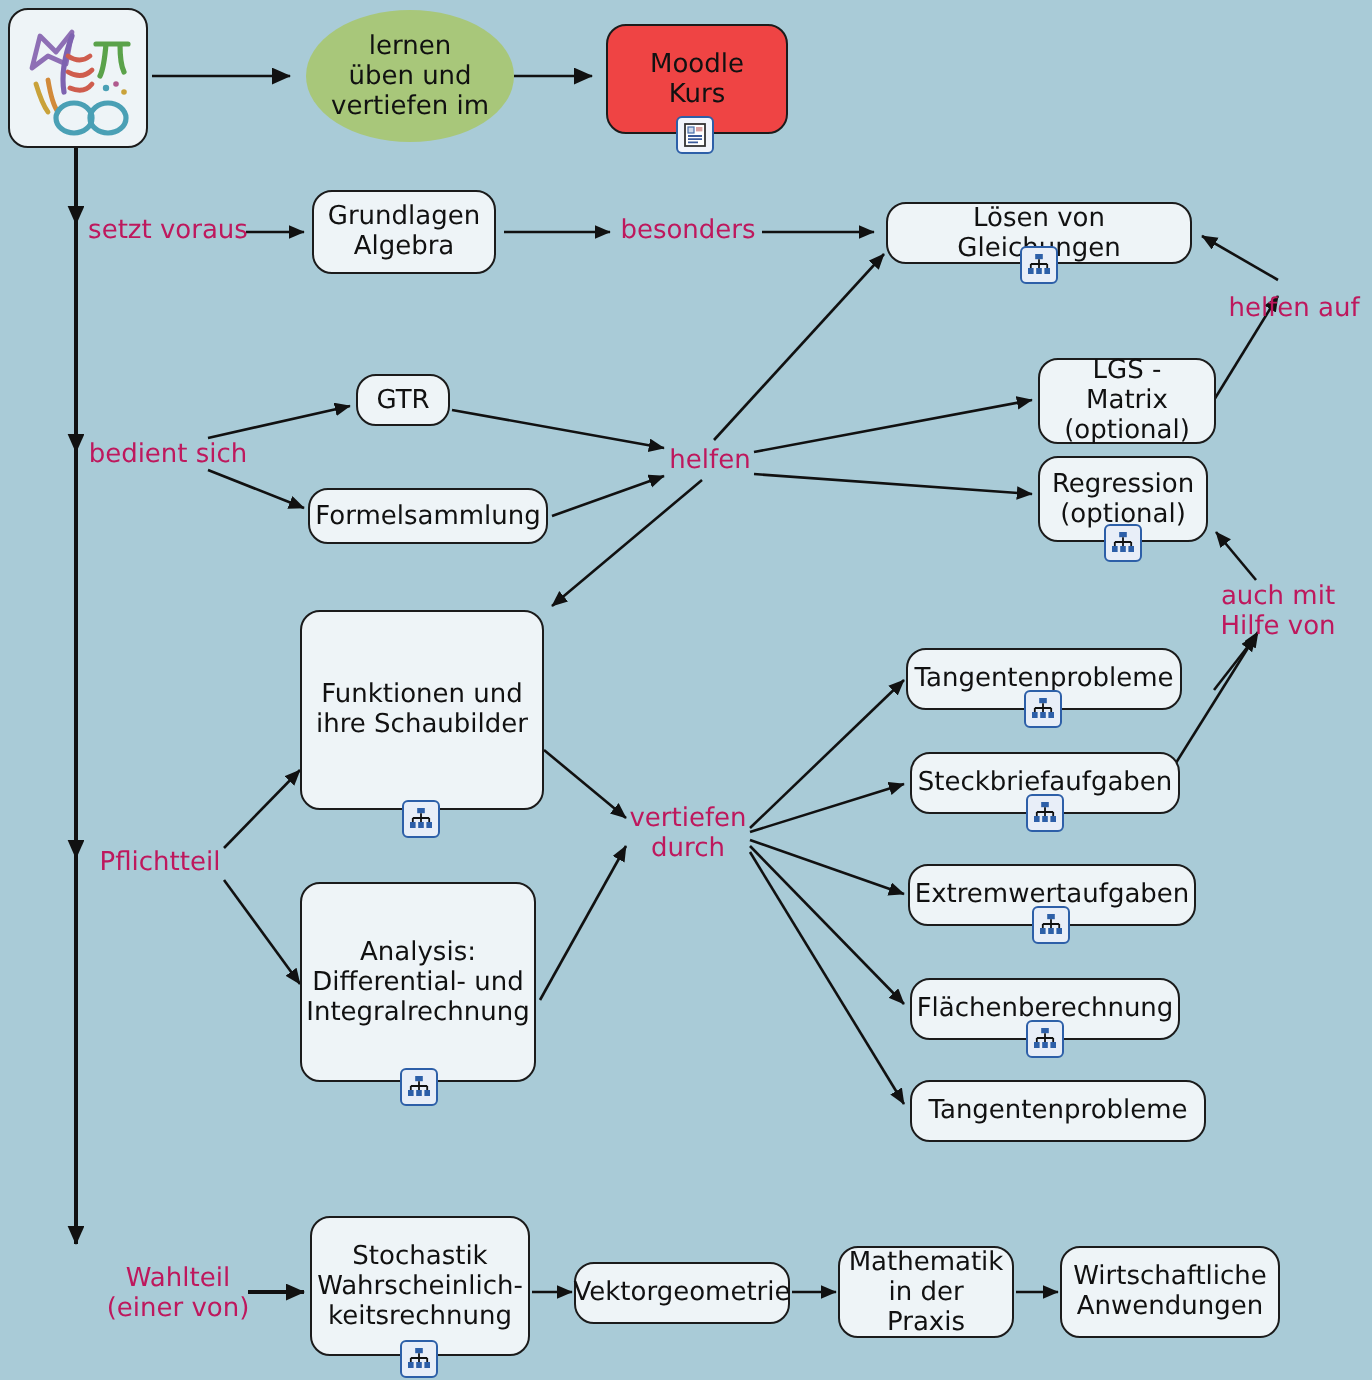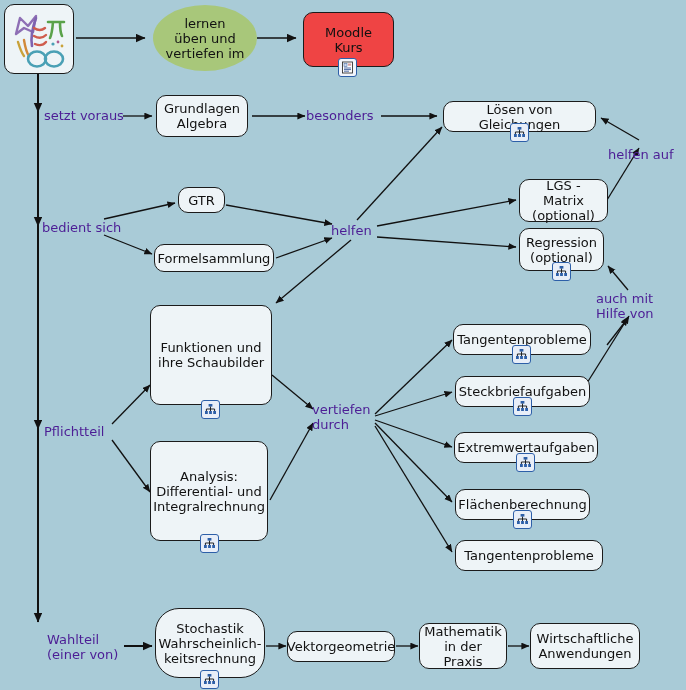--- a/index.html
+++ b/index.html
@@ -35,24 +35,24 @@
     border:0;
   }
   .node.logo{
     background:#eef4f7;
     border-radius:10px;
     padding:0;
     overflow:hidden;
   }
   .label{
     position:absolute;
-    color:#4c1d95;
+    color:#be185d;
     font-size:13px;
     line-height:15px;
-    text-align:left;
+    text-align:center;
     white-space:pre;
     background:transparent;
   }
   
   .submap{
     position:absolute;
     width:19px;height:19px;
     border:1.5px solid #2d5fa8;
     border-radius:3px;
     background:#e8eef8;
@@ -327,21 +327,21 @@
     </svg>
   </div>
 
   <div class="node" style="left:455px;top:540px;width:148px;height:31px;">
     <span>Tangentenprobleme</span>
   </div>
 
   <div class="label" style="left:47px;top:632px;width:84px;white-space:pre-line;">Wahlteil
 (einer von)</div>
 
-  <div class="node" style="left:155px;top:608px;width:110px;height:70px;border-radius:24px;">
+  <div class="node" style="left:155px;top:608px;width:110px;height:70px;">
     <span style="white-space:pre-line;">Stochastik
 Wahrscheinlich-
 keitsrechnung</span>
   </div>
   <div class="submap" style="left:200px;top:670px;">
     <svg width="13" height="13" viewBox="0 0 13 13">
       <rect x="4.6" y="1" width="3.8" height="2.6" fill="#2d5fa8"></rect>
       <path d="M6.5,3.6 V6 M2.4,6 H10.6 M2.4,6 V8 M6.5,6 V8 M10.6,6 V8" stroke="#111" stroke-width="0.9" fill="none"></path>
       <rect x="1" y="8" width="2.8" height="3" fill="#2d5fa8"></rect>
       <rect x="5.1" y="8" width="2.8" height="3" fill="#2d5fa8"></rect>

